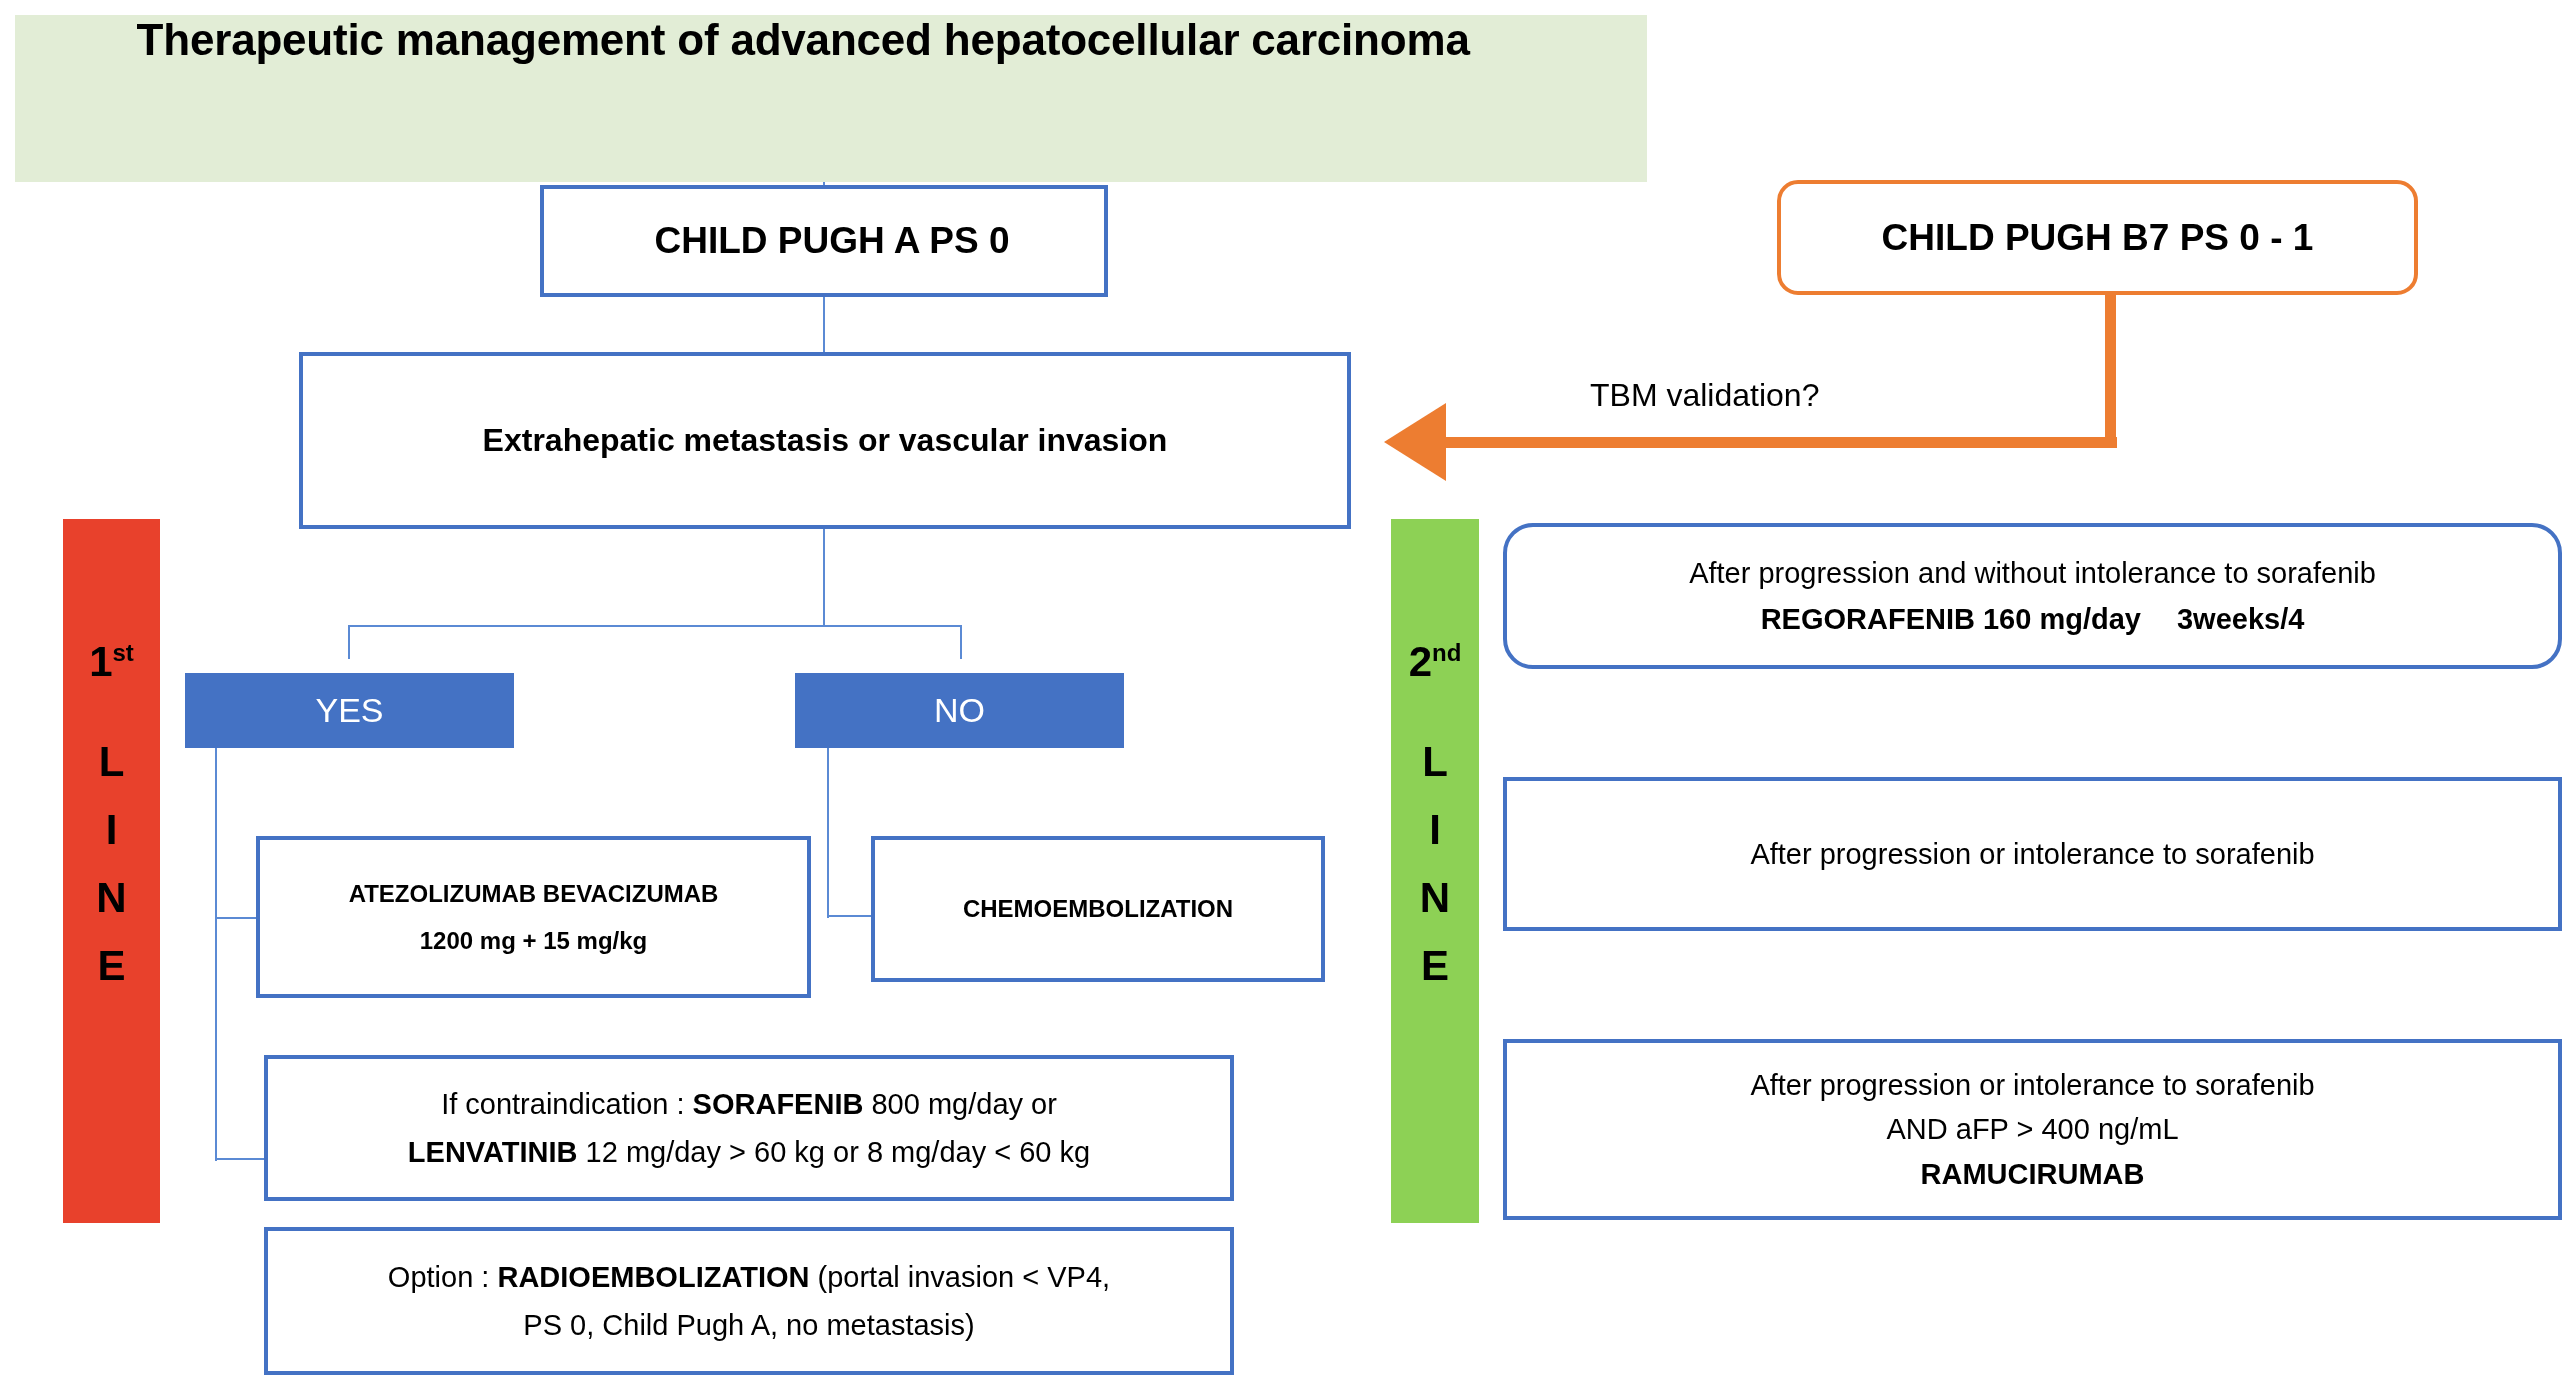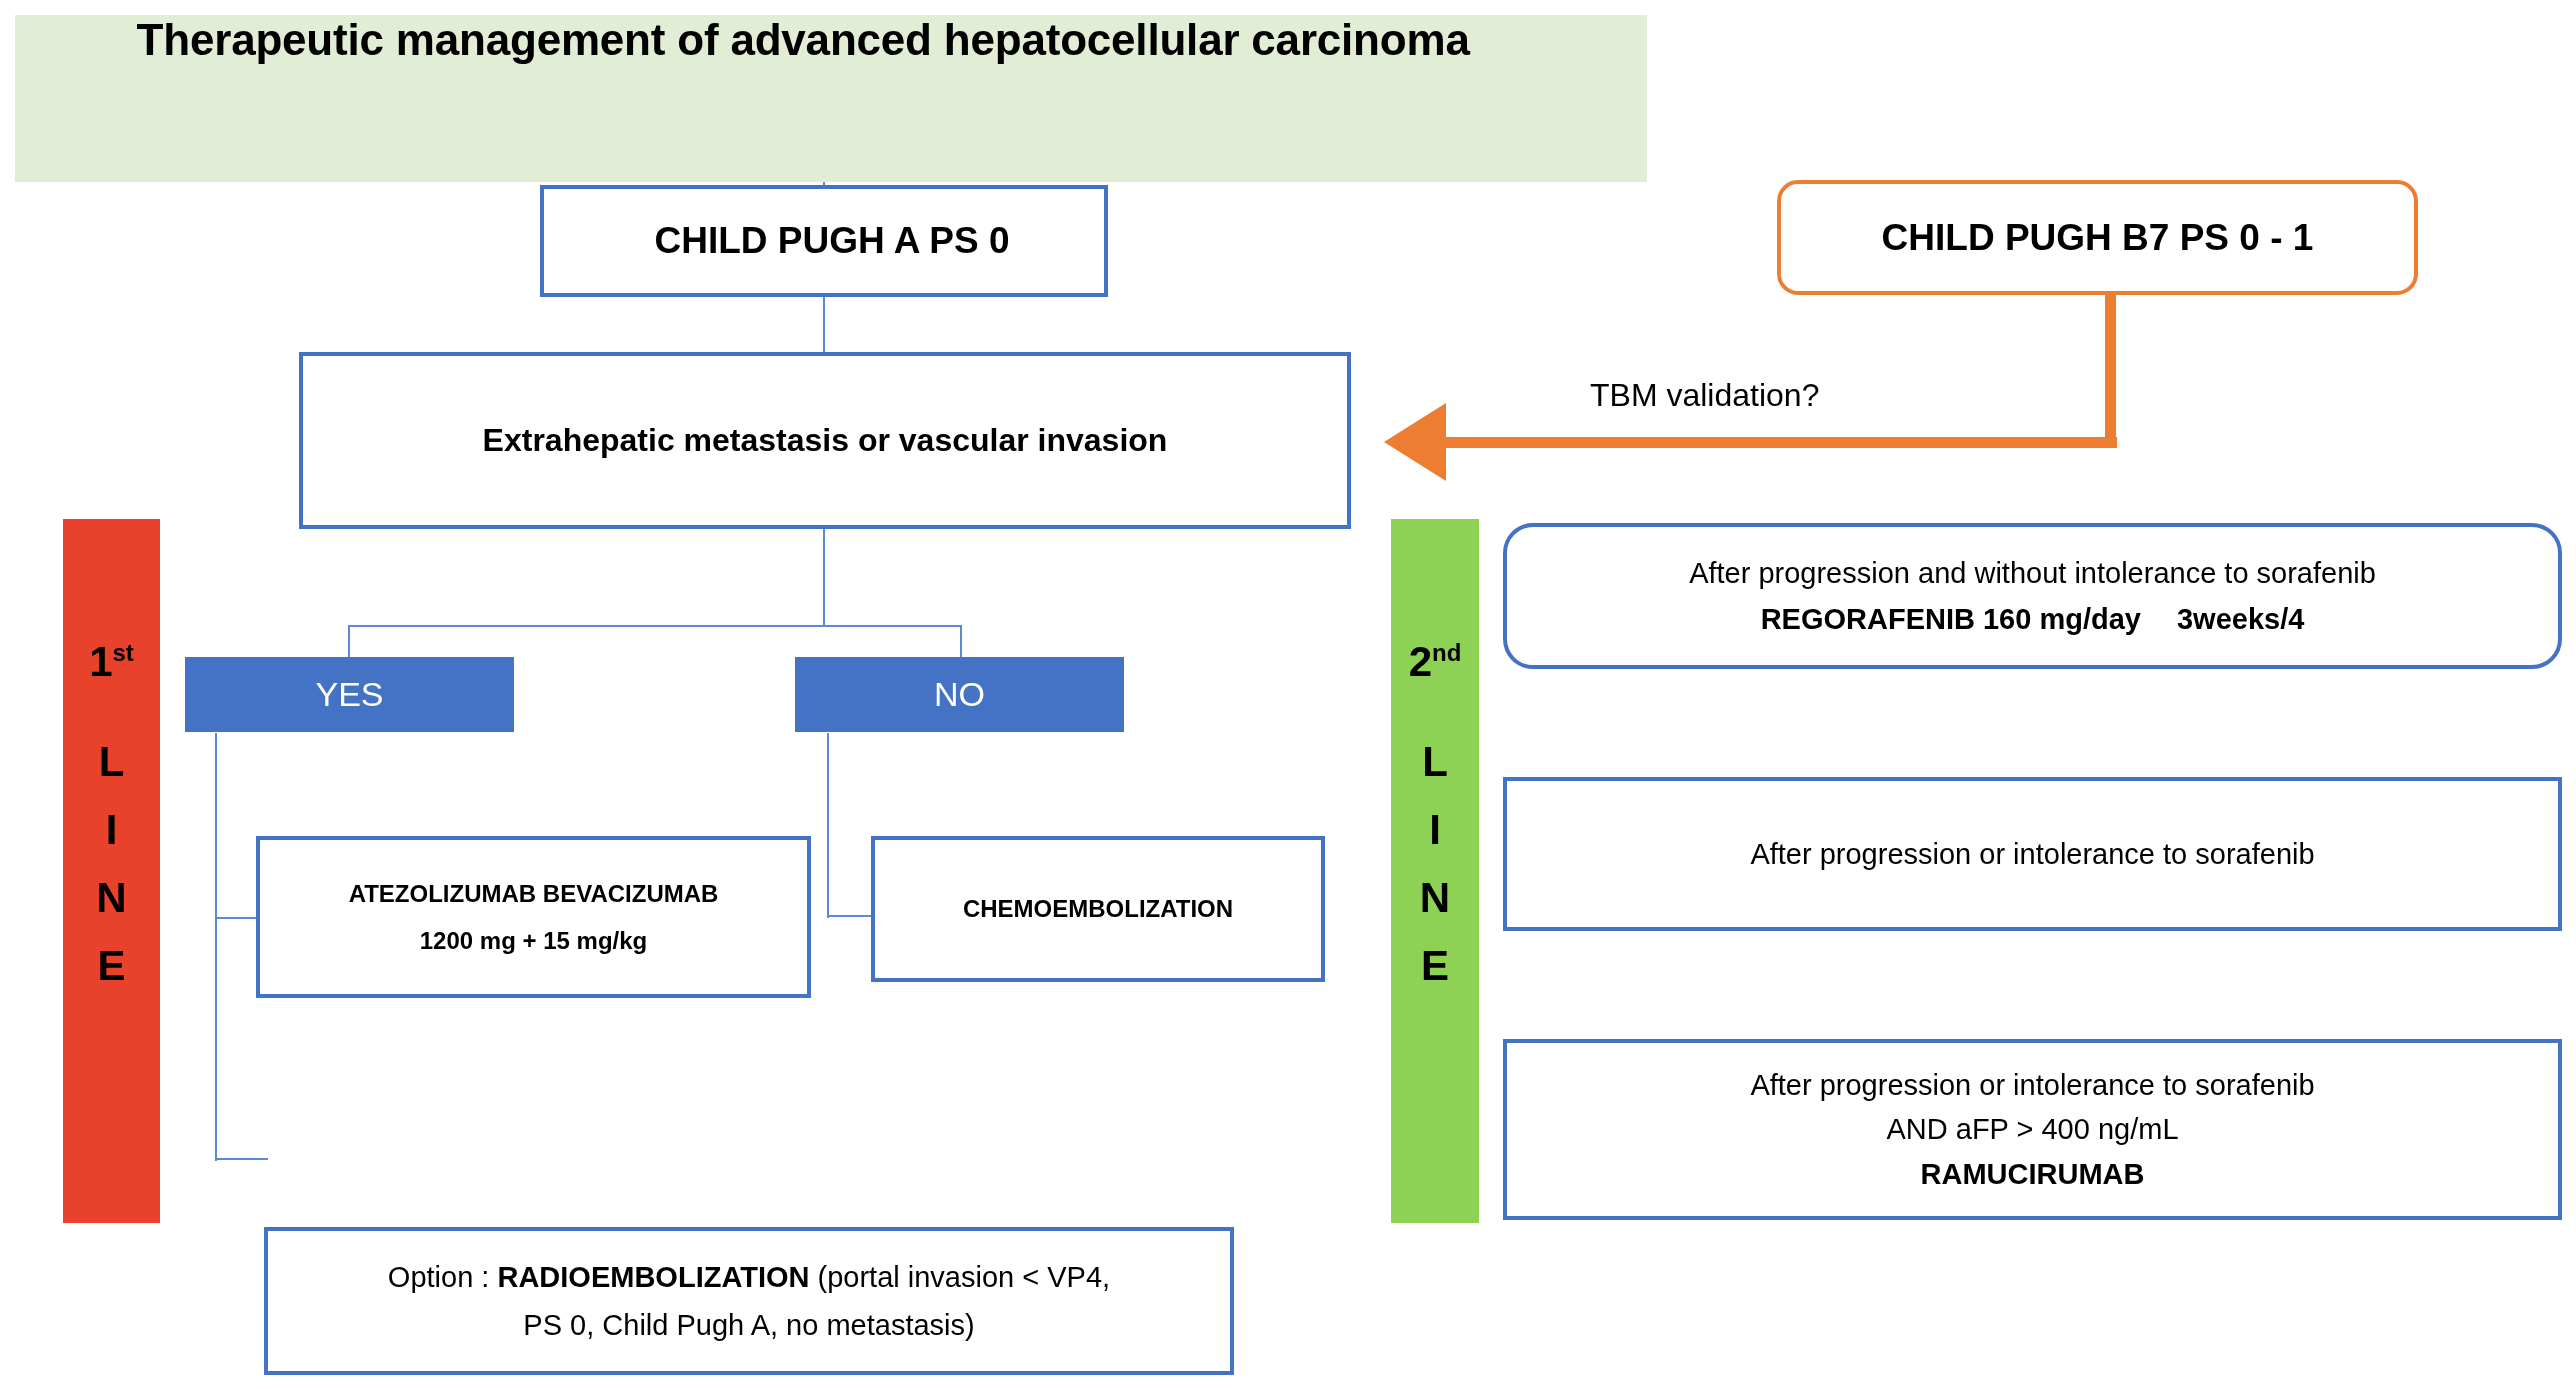--- a/index.html
+++ b/index.html
@@ -76,20 +76,21 @@
   .decision {
     position: absolute;
     box-sizing: border-box;
     background: #4472C4;
     border: 1.6px solid #4472C4;
     display: flex;
     align-items: center;
     justify-content: center;
     color: #ffffff;
     font-size: 34px;
+    margin-top: 16px;
   }
   #node-yes { left: 185px; top: 657px; width: 329px; height: 75px; }
   #node-no  { left: 795px; top: 657px; width: 329px; height: 75px; }
 
   #node-atezo {
     left: 256px; top: 836px; width: 555px; height: 162px;
     font-size: 24px; font-weight: bold;
   }
   #node-chemo {
     left: 871px; top: 836px; width: 454px; height: 146px;
@@ -233,20 +234,30 @@
     <div class="box-inner">
       <div>ATEZOLIZUMAB BEVACIZUMAB</div>
       <div style="margin-top:13px;">1200 mg + 15 mg/kg</div>
     </div>
   </div>
 
   <div class="box" id="node-chemo">
     <div class="box-inner">CHEMOEMBOLIZATION</div>
   </div>
 
+  <div class="box" id="node-contraindication">
+    <div class="box-inner">
+      <div>
+        <span>If contraindication : </span><span class="b">SORAFENIB</span><span> 800 mg/day or</span>
+      </div>
+      <div style="margin-top:8px;">
+        <span class="b">LENVATINIB</span><span> 12 mg/day &gt; 60 kg or 8 mg/day &lt; 60 kg</span>
+      </div>
+    </div>
+  </div>
 
   <div class="box" id="node-option">
     <div class="box-inner">
       <div>
         <span>Option : </span><span class="b">RADIOEMBOLIZATION</span><span> (portal invasion &lt; VP4,</span>
       </div>
       <div style="margin-top:8px;">PS 0, Child Pugh A, no metastasis)</div>
     </div>
   </div>
 

